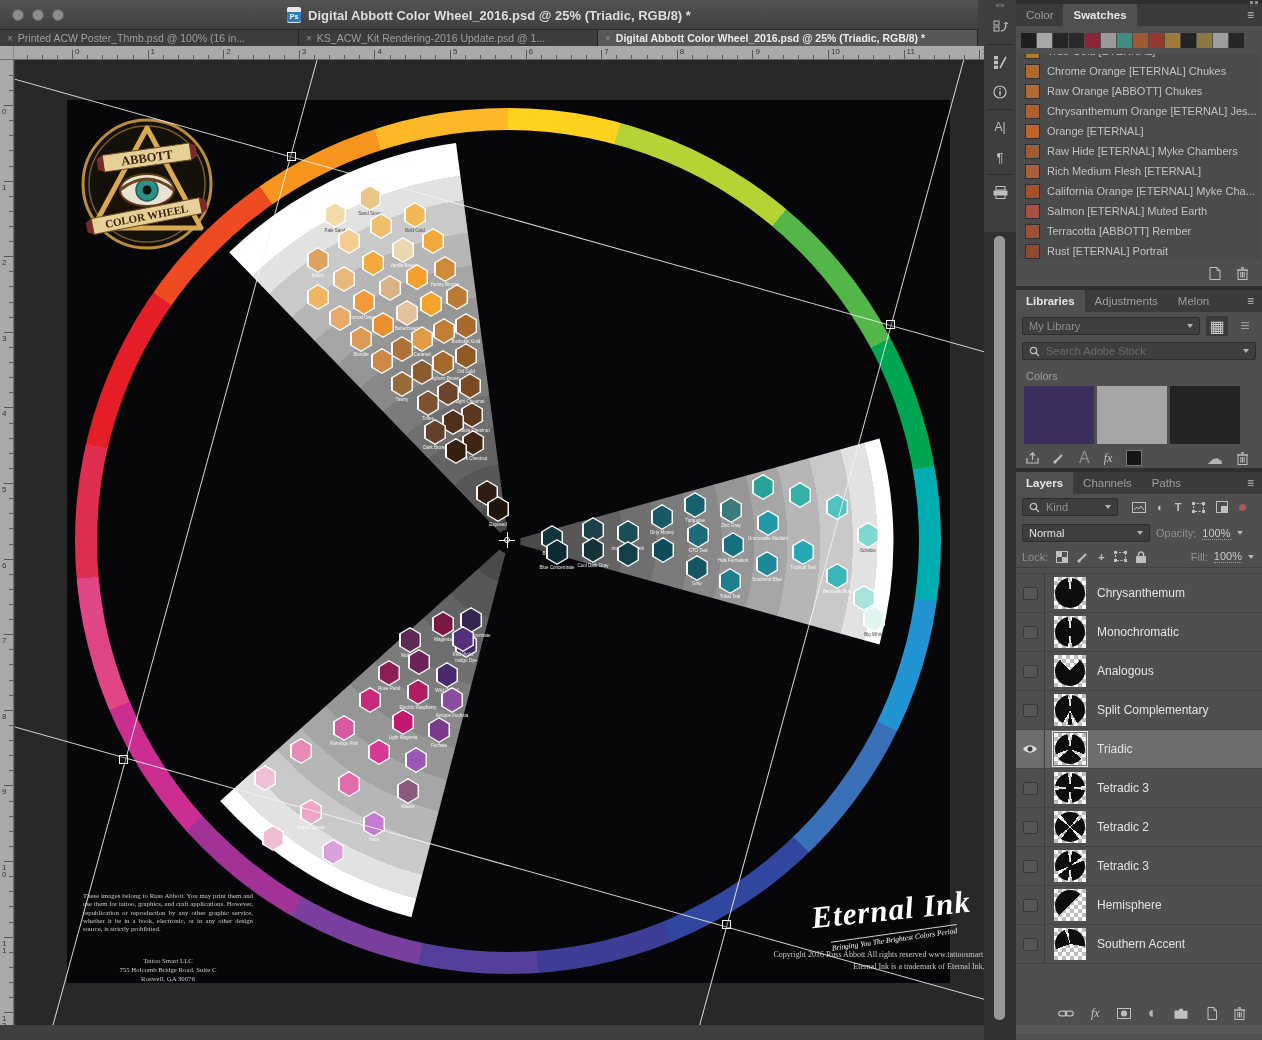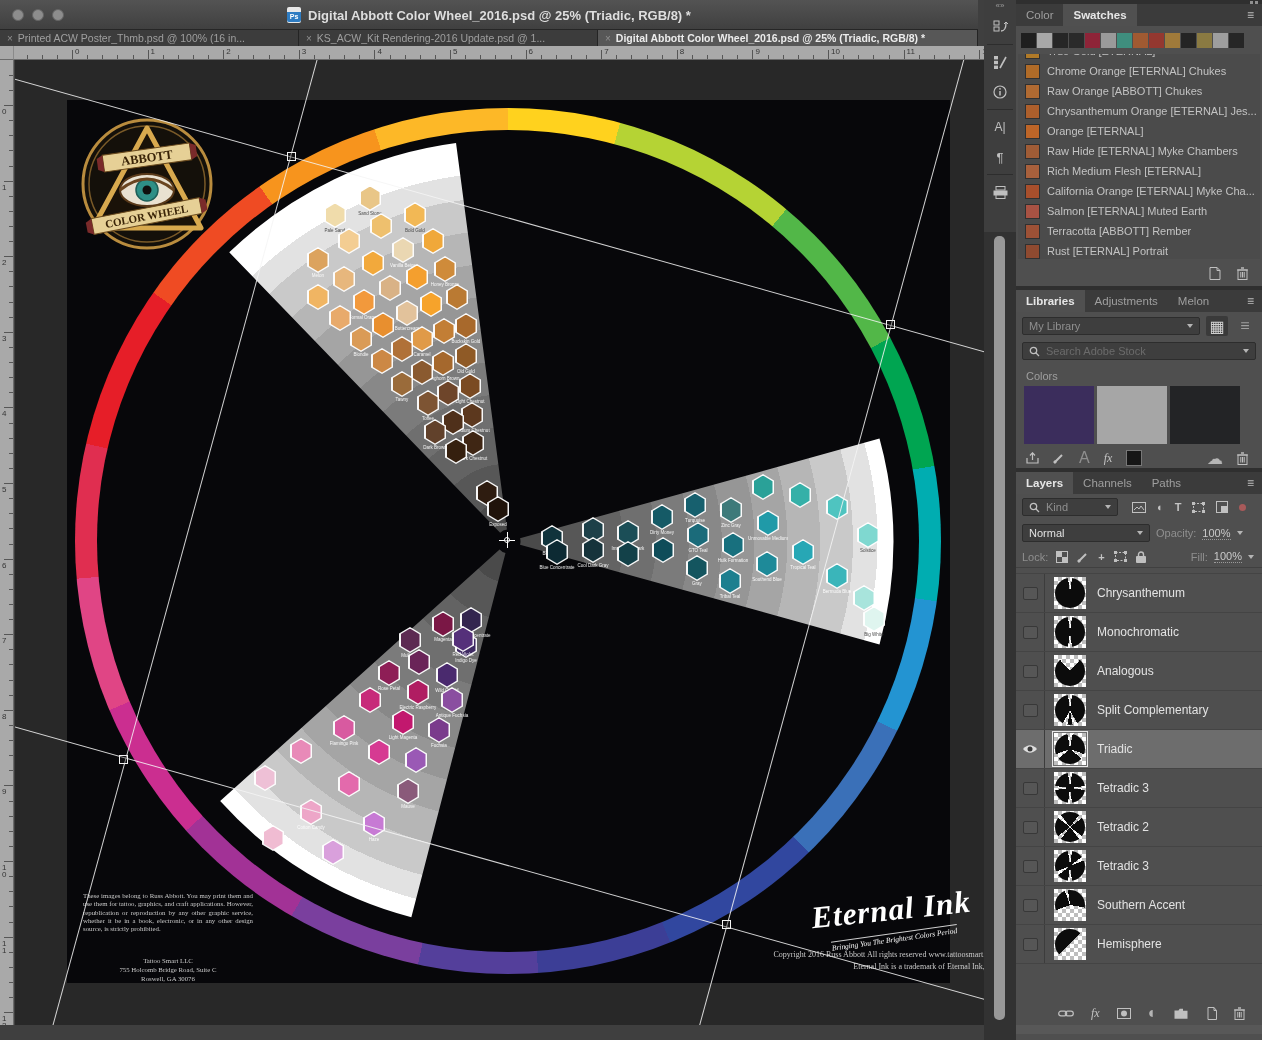--- a/index.html
+++ b/index.html
@@ -1125,39 +1125,39 @@
               </div>
             </div>
             <span class="lname">Tetradic 3</span>
           </div>
           <div class="lrow">
             <div class="eyecell">
               <span class="eyebox"></span>
             </div>
             <div class="thumbwrap">
               <div class="thumb">
+                <div class="th-hemi tcwrap" style="position: absolute; inset: 1px;">
+                  <div class="tc"></div>
+                </div>
+              </div>
+            </div>
+            <span class="lname">Hemisphere</span>
+          </div>
+          <div class="lrow">
+            <div class="eyecell">
+              <span class="eyebox"></span>
+            </div>
+            <div class="thumbwrap">
+              <div class="thumb">
                 <div class="th-southern tcwrap" style="position: absolute; inset: 1px;">
                   <div class="tc"></div>
                 </div>
               </div>
             </div>
             <span class="lname">Southern Accent</span>
-          </div>
-          <div class="lrow">
-            <div class="eyecell">
-              <span class="eyebox"></span>
-            </div>
-            <div class="thumbwrap">
-              <div class="thumb">
-                <div class="th-hemi tcwrap" style="position: absolute; inset: 1px;">
-                  <div class="tc"></div>
-                </div>
-              </div>
-            </div>
-            <span class="lname">Hemisphere</span>
           </div>
         </div>
       <div id="lfoot">
         <span class="icn">
             <svg width="16" height="9">
               <rect x=".7" y="2.2" width="8" height="4.6" rx="2.3" fill="none" stroke="#c0c0c0" stroke-width="1.2"></rect>
               <rect x="7.3" y="2.2" width="8" height="4.6" rx="2.3" fill="none" stroke="#c0c0c0" stroke-width="1.2"></rect>
             </svg>
           </span>
         <span class="fxt">fx</span>

